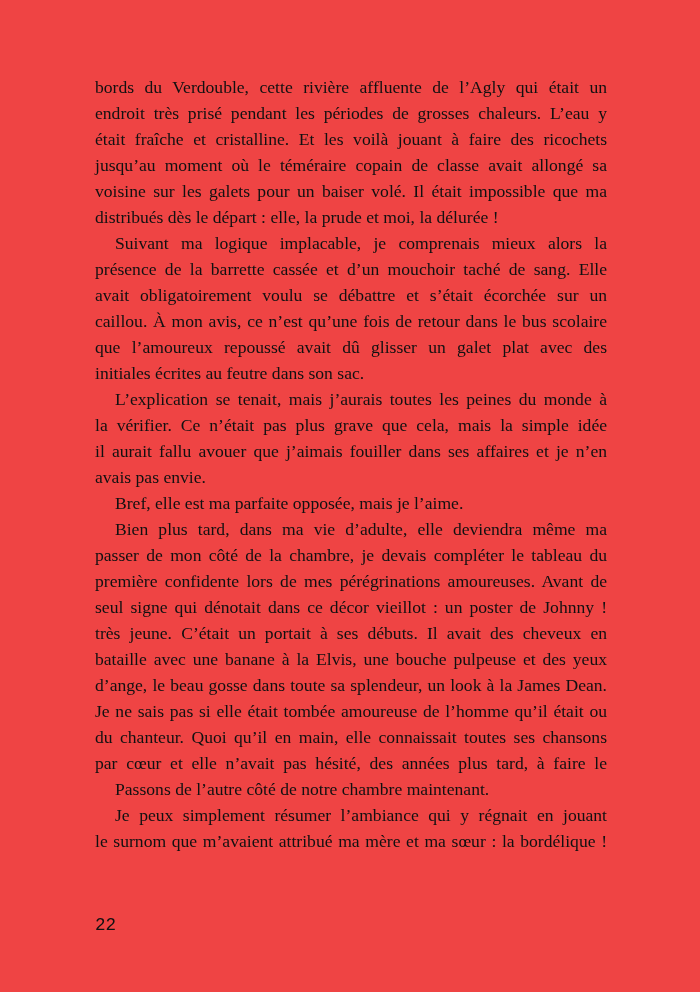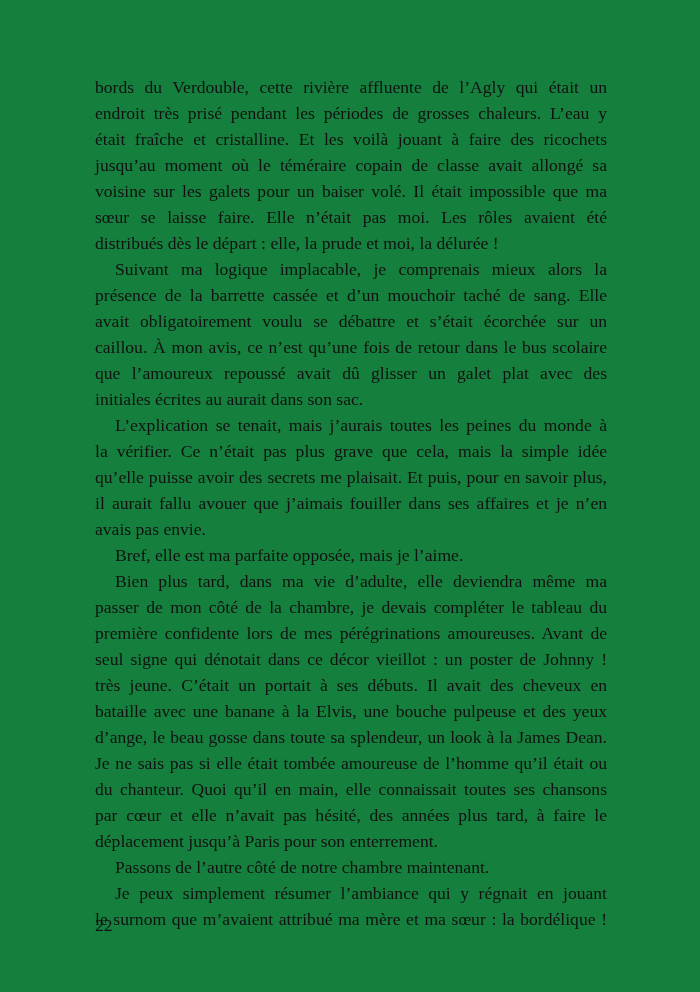--- a/index.html
+++ b/index.html
@@ -1,64 +1,61 @@
 <!DOCTYPE html>
 <html><head>
   <meta charset="utf-8">
   <style>
     html, body { margin: 0; padding: 0; background: #ffffff; }
     body { width: 700px; height: 992px; position: relative; overflow: hidden; }
-    .page { position: absolute; left: 0; top: 0; width: 700px; height: 992px; background: #15803d; }
+    .page { position: absolute; left: 0; top: 0; width: 700px; height: 992px; background: #ef4444; }
     .text {
       position: absolute; left: 95px; top: 74px; width: 512px;
       font-family: "Liberation Serif", "DejaVu Serif", serif;
       font-size: 17.6px; line-height: 26px; color: #111111;
     }
     .line { display: block; height: 26px; white-space: nowrap; text-align: justify; text-align-last: justify; }
     .line.last { text-align-last: left; }
     .line.indent { padding-left: 20px; }
     .page-number {
       position: absolute; left: 95px; top: 915px;
-      font-family: Liberation Serif, serif;
+      font-family: Liberation Mono, monospace;
       font-size: 17.6px; color: #111111;
     }
   </style>
 </head>
 <body>
 
 <div class="page">
   <div class="text" id="text-body">
       <span class="line">bords du Verdouble, cette rivière affluente de l’Agly qui était un</span>
       <span class="line">endroit très prisé pendant les périodes de grosses chaleurs. L’eau y</span>
       <span class="line">était fraîche et cristalline. Et les voilà jouant à faire des ricochets</span>
       <span class="line">jusqu’au moment où le téméraire copain de classe avait allongé sa</span>
       <span class="line">voisine sur les galets pour un baiser volé. Il était impossible que ma</span>
-      <span class="line">sœur se laisse faire. Elle n’était pas moi. Les rôles avaient été</span>
       <span class="line last">distribués dès le départ : elle, la prude et moi, la délurée !</span>
       <span class="line indent">Suivant ma logique implacable, je comprenais mieux alors la</span>
       <span class="line">présence de la barrette cassée et d’un mouchoir taché de sang. Elle</span>
       <span class="line">avait obligatoirement voulu se débattre et s’était écorchée sur un</span>
       <span class="line">caillou. À mon avis, ce n’est qu’une fois de retour dans le bus scolaire</span>
       <span class="line">que l’amoureux repoussé avait dû glisser un galet plat avec des</span>
-      <span class="line last">initiales écrites au aurait dans son sac.</span>
+      <span class="line last">initiales écrites au feutre dans son sac.</span>
       <span class="line indent">L’explication se tenait, mais j’aurais toutes les peines du monde à</span>
       <span class="line">la vérifier. Ce n’était pas plus grave que cela, mais la simple idée</span>
-      <span class="line">qu’elle puisse avoir des secrets me plaisait. Et puis, pour en savoir plus,</span>
       <span class="line">il aurait fallu avouer que j’aimais fouiller dans ses affaires et je n’en</span>
       <span class="line last">avais pas envie.</span>
       <span class="line indent last">Bref, elle est ma parfaite opposée, mais je l’aime.</span>
       <span class="line indent">Bien plus tard, dans ma vie d’adulte, elle deviendra même ma</span>
       <span class="line">passer de mon côté de la chambre, je devais compléter le tableau du</span>
       <span class="line">première confidente lors de mes pérégrinations amoureuses. Avant de</span>
       <span class="line">seul signe qui dénotait dans ce décor vieillot : un poster de Johnny !</span>
       <span class="line">très jeune. C’était un portait à ses débuts. Il avait des cheveux en</span>
       <span class="line">bataille avec une banane à la Elvis, une bouche pulpeuse et des yeux</span>
       <span class="line">d’ange, le beau gosse dans toute sa splendeur, un look à la James Dean.</span>
       <span class="line">Je ne sais pas si elle était tombée amoureuse de l’homme qu’il était ou</span>
       <span class="line">du chanteur. Quoi qu’il en main, elle connaissait toutes ses chansons</span>
       <span class="line">par cœur et elle n’avait pas hésité, des années plus tard, à faire le</span>
-      <span class="line last">déplacement jusqu’à Paris pour son enterrement.</span>
       <span class="line indent last">Passons de l’autre côté de notre chambre maintenant.</span>
       <span class="line indent">Je peux simplement résumer l’ambiance qui y régnait en jouant</span>
       <span class="line">le surnom que m’avaient attribué ma mère et ma sœur : la bordélique !</span>
     </div>
   <div class="page-number">22</div>
 </div>
 
 </body></html>

